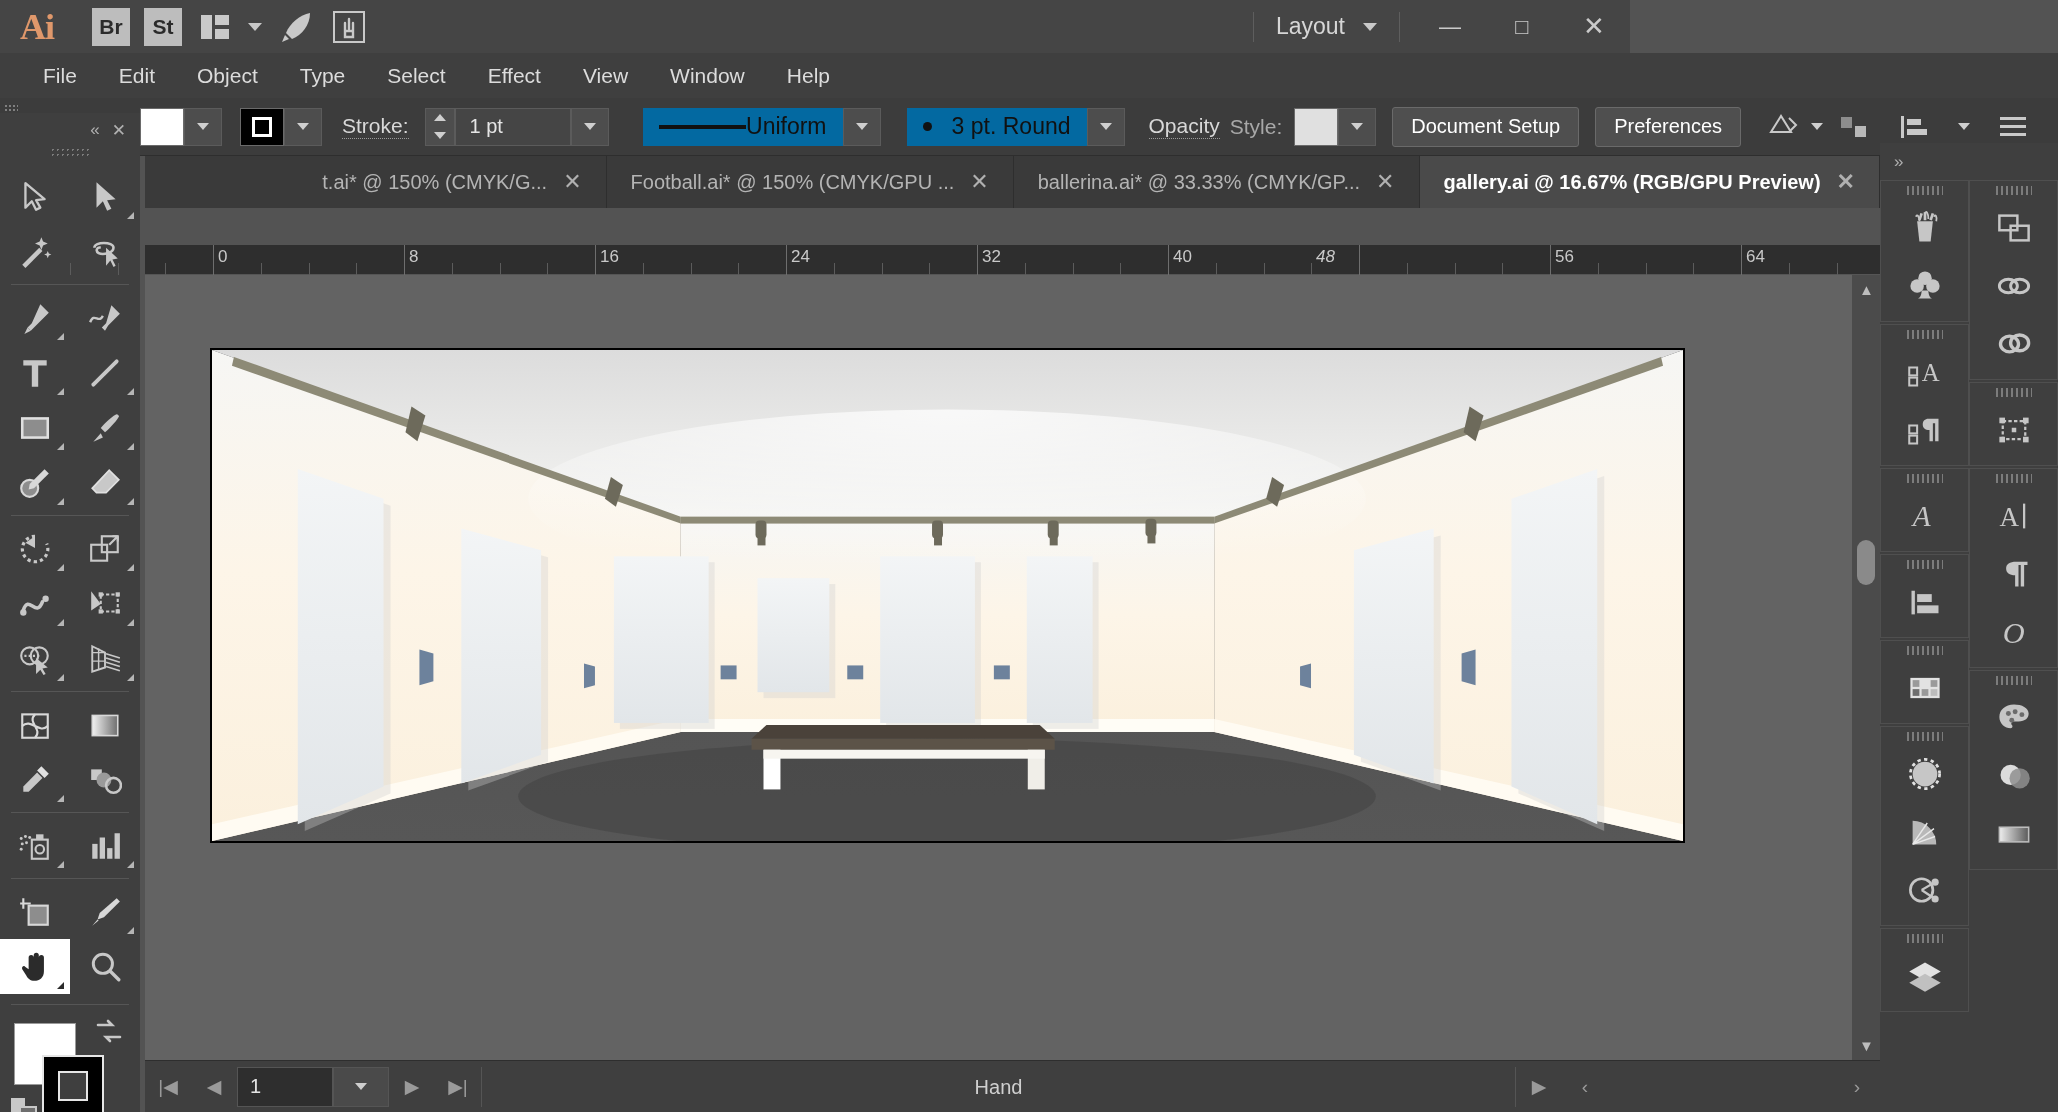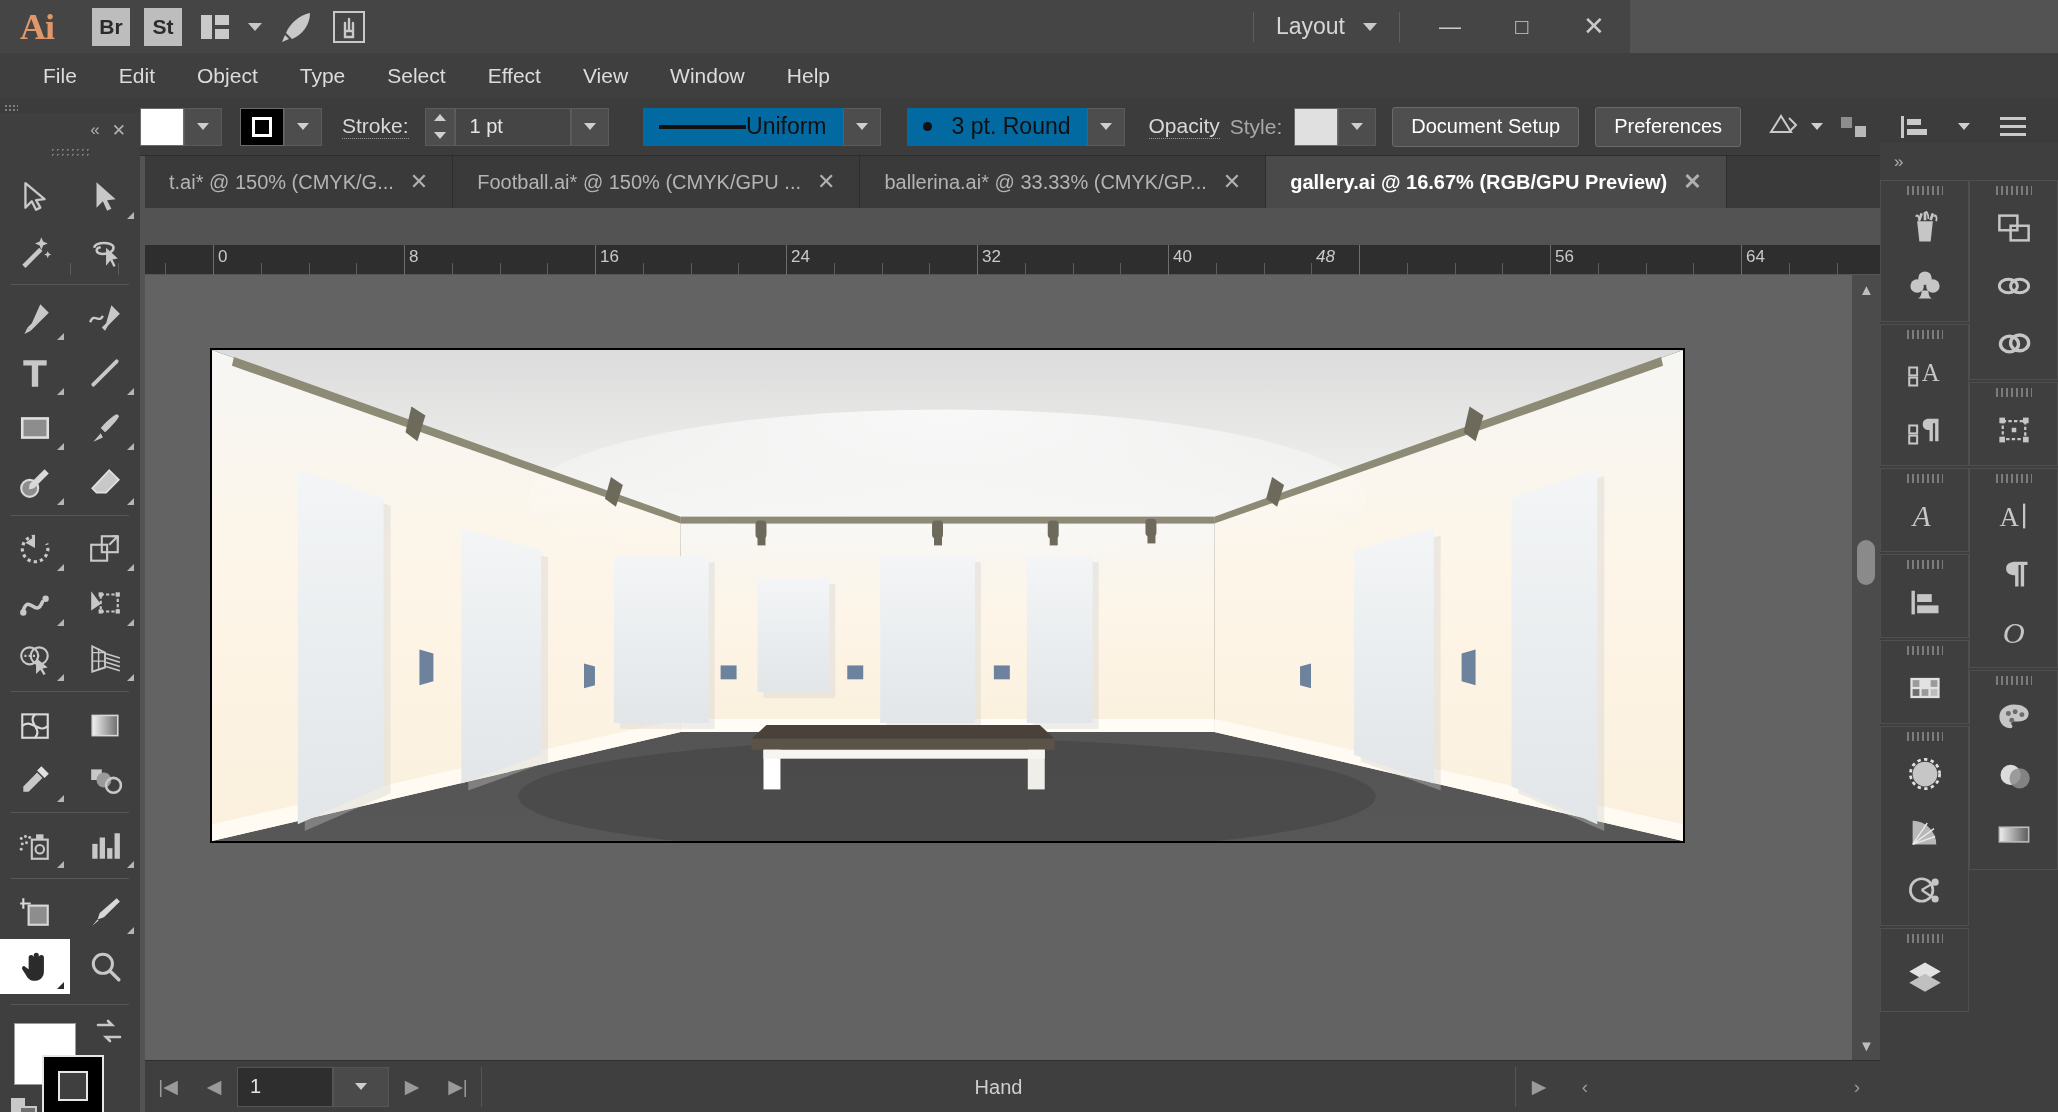--- a/index.html
+++ b/index.html
@@ -60,21 +60,21 @@
   .combo-btn{ width:38px; height:38px; background:#4d4d4d; border:1px solid #5b5b5b;
     display:flex;align-items:center;justify-content:center;}
   .ctl-btn{ height:40px; background:#4f4f4f; border:1px solid #6a6a6a;
     border-radius:3px; color:#ffffff; font-size:20px; display:flex;
     align-items:center; padding:0 18px; margin-left:16px;}
   .chev-s{ width:0;height:0;border-left:6px solid transparent;
     border-right:6px solid transparent;border-top:7px solid #cfcfcf;}
 
   
   #doctabs{ position:absolute; left:145px; top:156px; width:1735px; height:52px;
-    background:#3a3a3a; display:flex; align-items:stretch; }
+    background:#3a3a3a; display:flex; align-items:stretch;justify-content:flex-end; }
   .dtab{ display:flex; align-items:center; gap:16px; padding:0 24px;
     color:#b4b4b4; font-size:20px; border-right:1px solid #2e2e2e;
     white-space:nowrap; }
   .dtab.active{ background:#4a4a4a; color:#ffffff; font-weight:bold;}
   .dtab .x{ font-size:22px; color:#b0b0b0; }
 
   
   #toolpanel{ position:absolute; left:0; top:113px; width:140px; height:999px;
     background:#3f3f3f; }
   #tp-head{ height:34px; display:flex; align-items:center; justify-content:flex-end;

